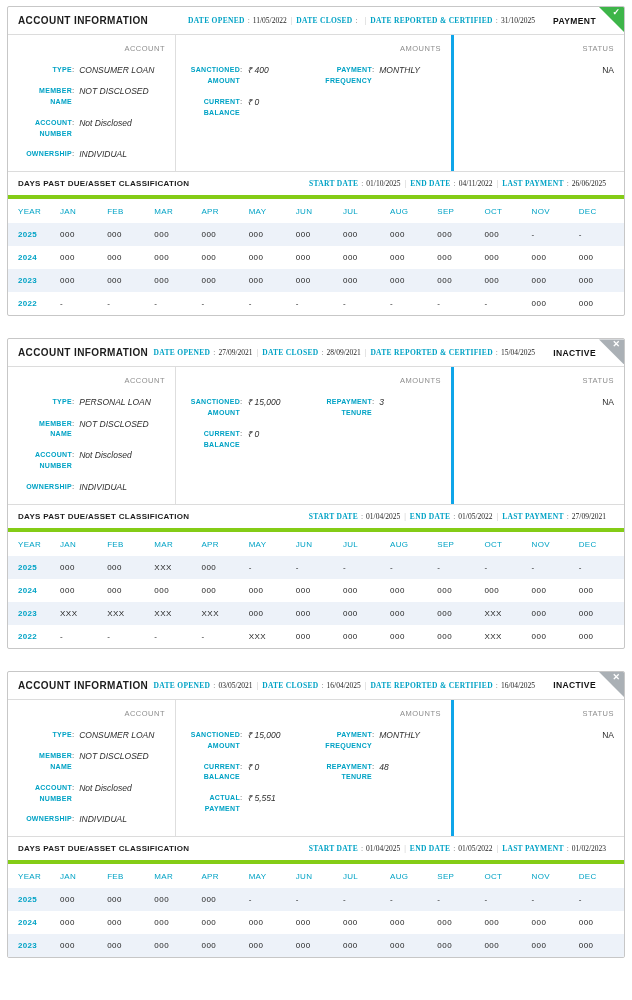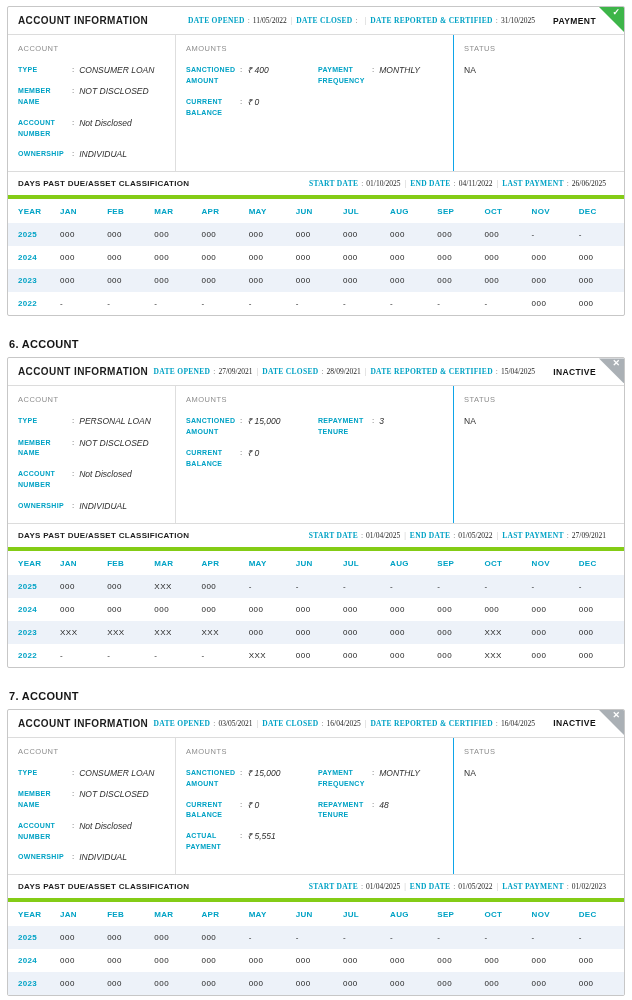--- a/index.html
+++ b/index.html
@@ -44,23 +44,23 @@
     clip-path:polygon(0 0,100% 0,100% 100%);
   }
   .corner[data-status="active"]   { background:#3db549; }
   .corner[data-status="inactive"] { background:#aab0b5; }
   .corner-glyph {
     position:absolute; top:1px; right:4px;
     color:#fff; font-size:9px; font-weight:bold; line-height:1;
   }
   
   .cols { display:flex; align-items:stretch; }
-  .col { padding:9px 10px 1px 10px; }
+  .col { padding:9px 10px 1px 10px;text-align:right; }
   .col-account { width:168px; border-right:1px solid #dedede; }
-  .col-amounts { width:278px; border-right:1px solid #0ea5e9; }
+  .col-amounts { width:278px; border-right:3px solid #0ea5e9; }
   .col-status  { flex:1; }
   .col-heading {
     font-size:7.5px; color:#8d8d8d; letter-spacing:.5px; margin-bottom:12px;
   }
   .kv-row { display:flex; align-items:flex-start; margin-bottom:10px; }
   .kv-label {
     flex:0 0 54px; width:54px;
     font-size:7px; font-weight:bold; color:#00a2c5;
     letter-spacing:.3px; line-height:1.55; text-transform:uppercase;
   }
@@ -73,21 +73,21 @@
   
   .dpd-header {
     display:flex; align-items:center;
     padding:7px 10px; border-top:1px solid #dcdcdc; border-bottom:4px solid #84cc16;
   }
   .dpd-title { font-size:8px; font-weight:bold; letter-spacing:.3px; color:#1c1c1c; white-space:nowrap; }
   .dpd-dates { flex:1; margin:0 8px 0 34px; }
   
   .dpd-table { width:100%; border-collapse:collapse; table-layout:fixed; }
   .dpd-table th {
-    font-size:8px; font-weight:bold; color:#00a2c5;
+    font-size:8px; font-weight:normal; color:#00a2c5;
     text-align:left; padding:8px 2px 7px 2px; letter-spacing:.3px;
   }
   .dpd-table td { font-size:8px; color:#242424; padding:7px 2px; letter-spacing:.5px; }
   .dpd-table th:first-child, .dpd-table td:first-child { width:50px; padding-left:10px; }
   .dpd-table tbody tr:nth-child(odd) { background:#edf2f9; }
   .dpd-table td.year-cell { color:#00a2c5; font-weight:bold; letter-spacing:.3px; }
 </style>
 </head>
 <body>
 
@@ -250,21 +250,20 @@
             <td>-</td>
             <td>000</td>
             <td>000</td>
           </tr>
         </tbody>
       </table>
   </div>
 </section>
 
 <section class="account-section">
-  <h2 class="section-title">6. ACCOUNT</h2>
   <div class="card">
     <div class="card-header">
       <span class="card-title">ACCOUNT INFORMATION</span>
       <div class="date-list">
           <span class="date-group"><span class="date-label">DATE OPENED</span><span class="date-colon">:</span><span class="date-value">27/09/2021</span></span>
           <span class="date-sep">|</span>
           <span class="date-group"><span class="date-label">DATE CLOSED</span><span class="date-colon">:</span><span class="date-value">28/09/2021</span></span>
           <span class="date-sep">|</span>
           <span class="date-group"><span class="date-label">DATE REPORTED &amp; CERTIFIED</span><span class="date-colon">:</span><span class="date-value">15/04/2025</span></span>
         </div>
@@ -416,21 +415,20 @@
             <td>XXX</td>
             <td>000</td>
             <td>000</td>
           </tr>
         </tbody>
       </table>
   </div>
 </section>
 
 <section class="account-section">
-  <h2 class="section-title">7. ACCOUNT</h2>
   <div class="card">
     <div class="card-header">
       <span class="card-title">ACCOUNT INFORMATION</span>
       <div class="date-list">
           <span class="date-group"><span class="date-label">DATE OPENED</span><span class="date-colon">:</span><span class="date-value">03/05/2021</span></span>
           <span class="date-sep">|</span>
           <span class="date-group"><span class="date-label">DATE CLOSED</span><span class="date-colon">:</span><span class="date-value">16/04/2025</span></span>
           <span class="date-sep">|</span>
           <span class="date-group"><span class="date-label">DATE REPORTED &amp; CERTIFIED</span><span class="date-colon">:</span><span class="date-value">16/04/2025</span></span>
         </div>

